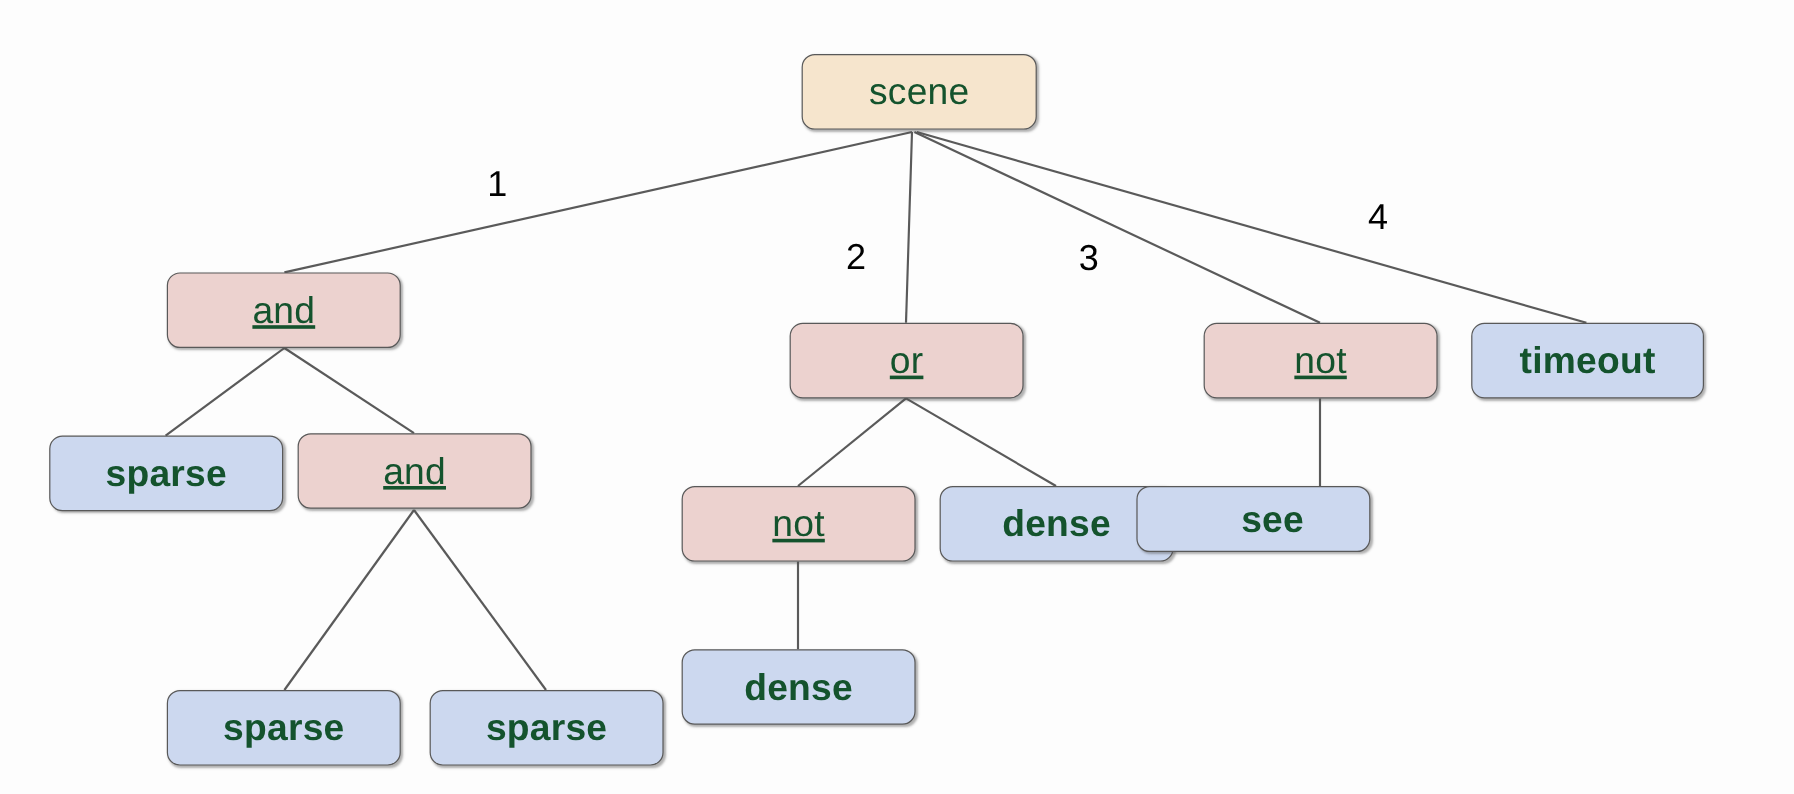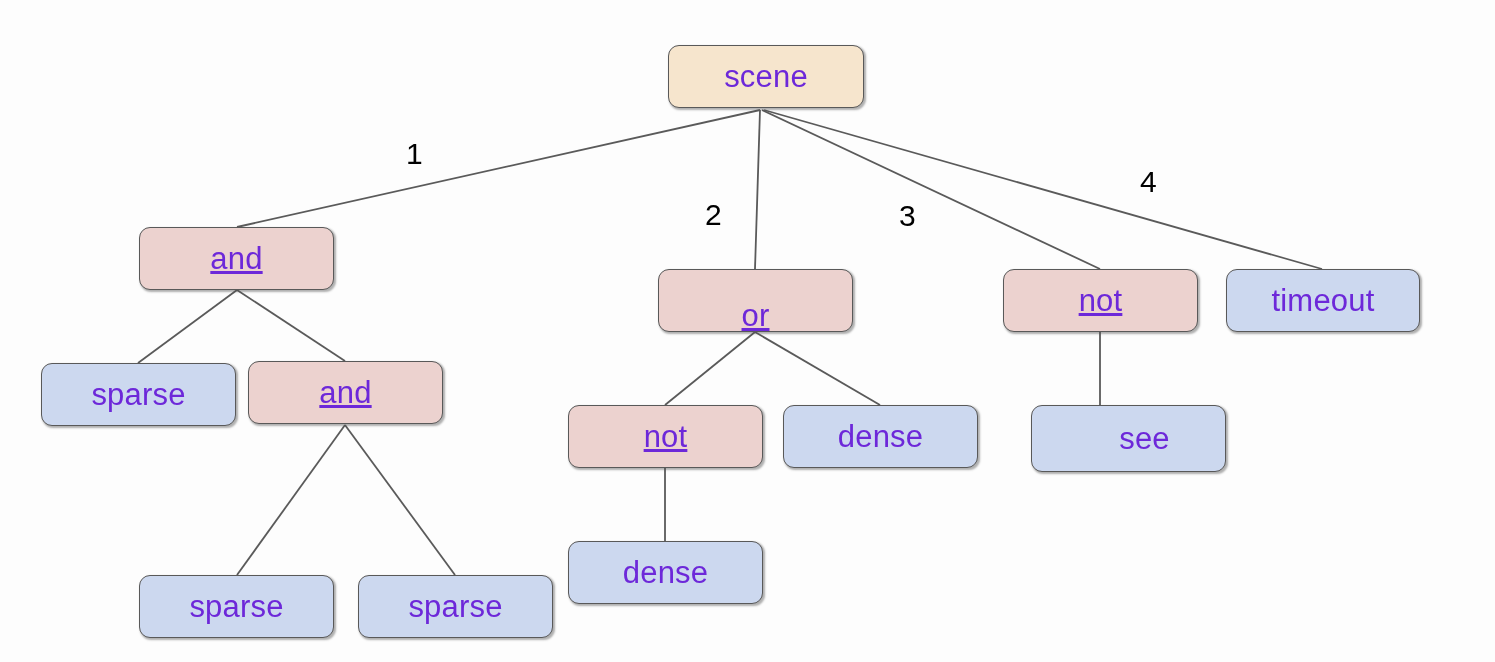--- a/index.html
+++ b/index.html
@@ -27,30 +27,30 @@
     pointer-events: none;
   }
   .node {
     position: absolute;
     box-sizing: border-box;
     border: 1.6px solid #595959;
     border-radius: 11px;
     display: flex;
     align-items: center;
     justify-content: center;
-    color: #6d28d9;
+    color: #14532d;
     font-size: 31px;
     letter-spacing: 0.2px;
     line-height: 1;
     box-shadow: 1.5px 1.5px 2px rgba(80,80,80,0.45);
     user-select: none;
   }
   .node-root   { background: #f6e5cd; }
   .node-op     { background: #ecd2cf; text-decoration: underline; }
-  .node-leaf   { background: #ccd8ef; }
+  .node-leaf   { background: #ccd8ef; font-weight: bold; }
   .edge-label {
     position: absolute;
     color: #000000;
     font-size: 30px;
     line-height: 1;
     user-select: none;
   }
 </style>
 </head>
 <body>
@@ -70,42 +70,42 @@
       <line x1="665" y1="468" x2="665" y2="541" stroke="#5a5a5a" stroke-width="1.8"></line>
       <line x1="1100" y1="332" x2="1100" y2="405" stroke="#5a5a5a" stroke-width="1.8"></line>
     </svg>
   <div id="node-layer">
       <div class="node node-root" style="left: 668px; top: 45px; width: 196px; height: 63px;">
         <span>scene</span>
       </div>
       <div class="node node-op" style="left: 139px; top: 227px; width: 195px; height: 63px;">
         <span>and</span>
       </div>
-      <div class="node node-op" style="left: 658px; top: 269px; width: 195px; height: 63px; align-items: flex-end;">
+      <div class="node node-op" style="left: 658px; top: 269px; width: 195px; height: 63px;">
         <span>or</span>
       </div>
       <div class="node node-op" style="left: 1003px; top: 269px; width: 195px; height: 63px;">
         <span>not</span>
       </div>
       <div class="node node-leaf" style="left: 1226px; top: 269px; width: 194px; height: 63px;">
         <span>timeout</span>
       </div>
       <div class="node node-leaf" style="left: 41px; top: 363px; width: 195px; height: 63px;">
         <span>sparse</span>
       </div>
       <div class="node node-op" style="left: 248px; top: 361px; width: 195px; height: 63px;">
         <span>and</span>
       </div>
       <div class="node node-op" style="left: 568px; top: 405px; width: 195px; height: 63px;">
         <span>not</span>
       </div>
       <div class="node node-leaf" style="left: 783px; top: 405px; width: 195px; height: 63px;">
         <span>dense</span>
       </div>
-      <div class="node node-leaf" style="left: 1031px; top: 405px; width: 195px; height: 67px; padding-left: 32px;">
+      <div class="node node-leaf" style="left: 947px; top: 405px; width: 195px; height: 55px; padding-left: 32px;">
         <span>see</span>
       </div>
       <div class="node node-leaf" style="left: 568px; top: 541px; width: 195px; height: 63px;">
         <span>dense</span>
       </div>
       <div class="node node-leaf" style="left: 139px; top: 575px; width: 195px; height: 63px;">
         <span>sparse</span>
       </div>
       <div class="node node-leaf" style="left: 358px; top: 575px; width: 195px; height: 63px;">
         <span>sparse</span>

